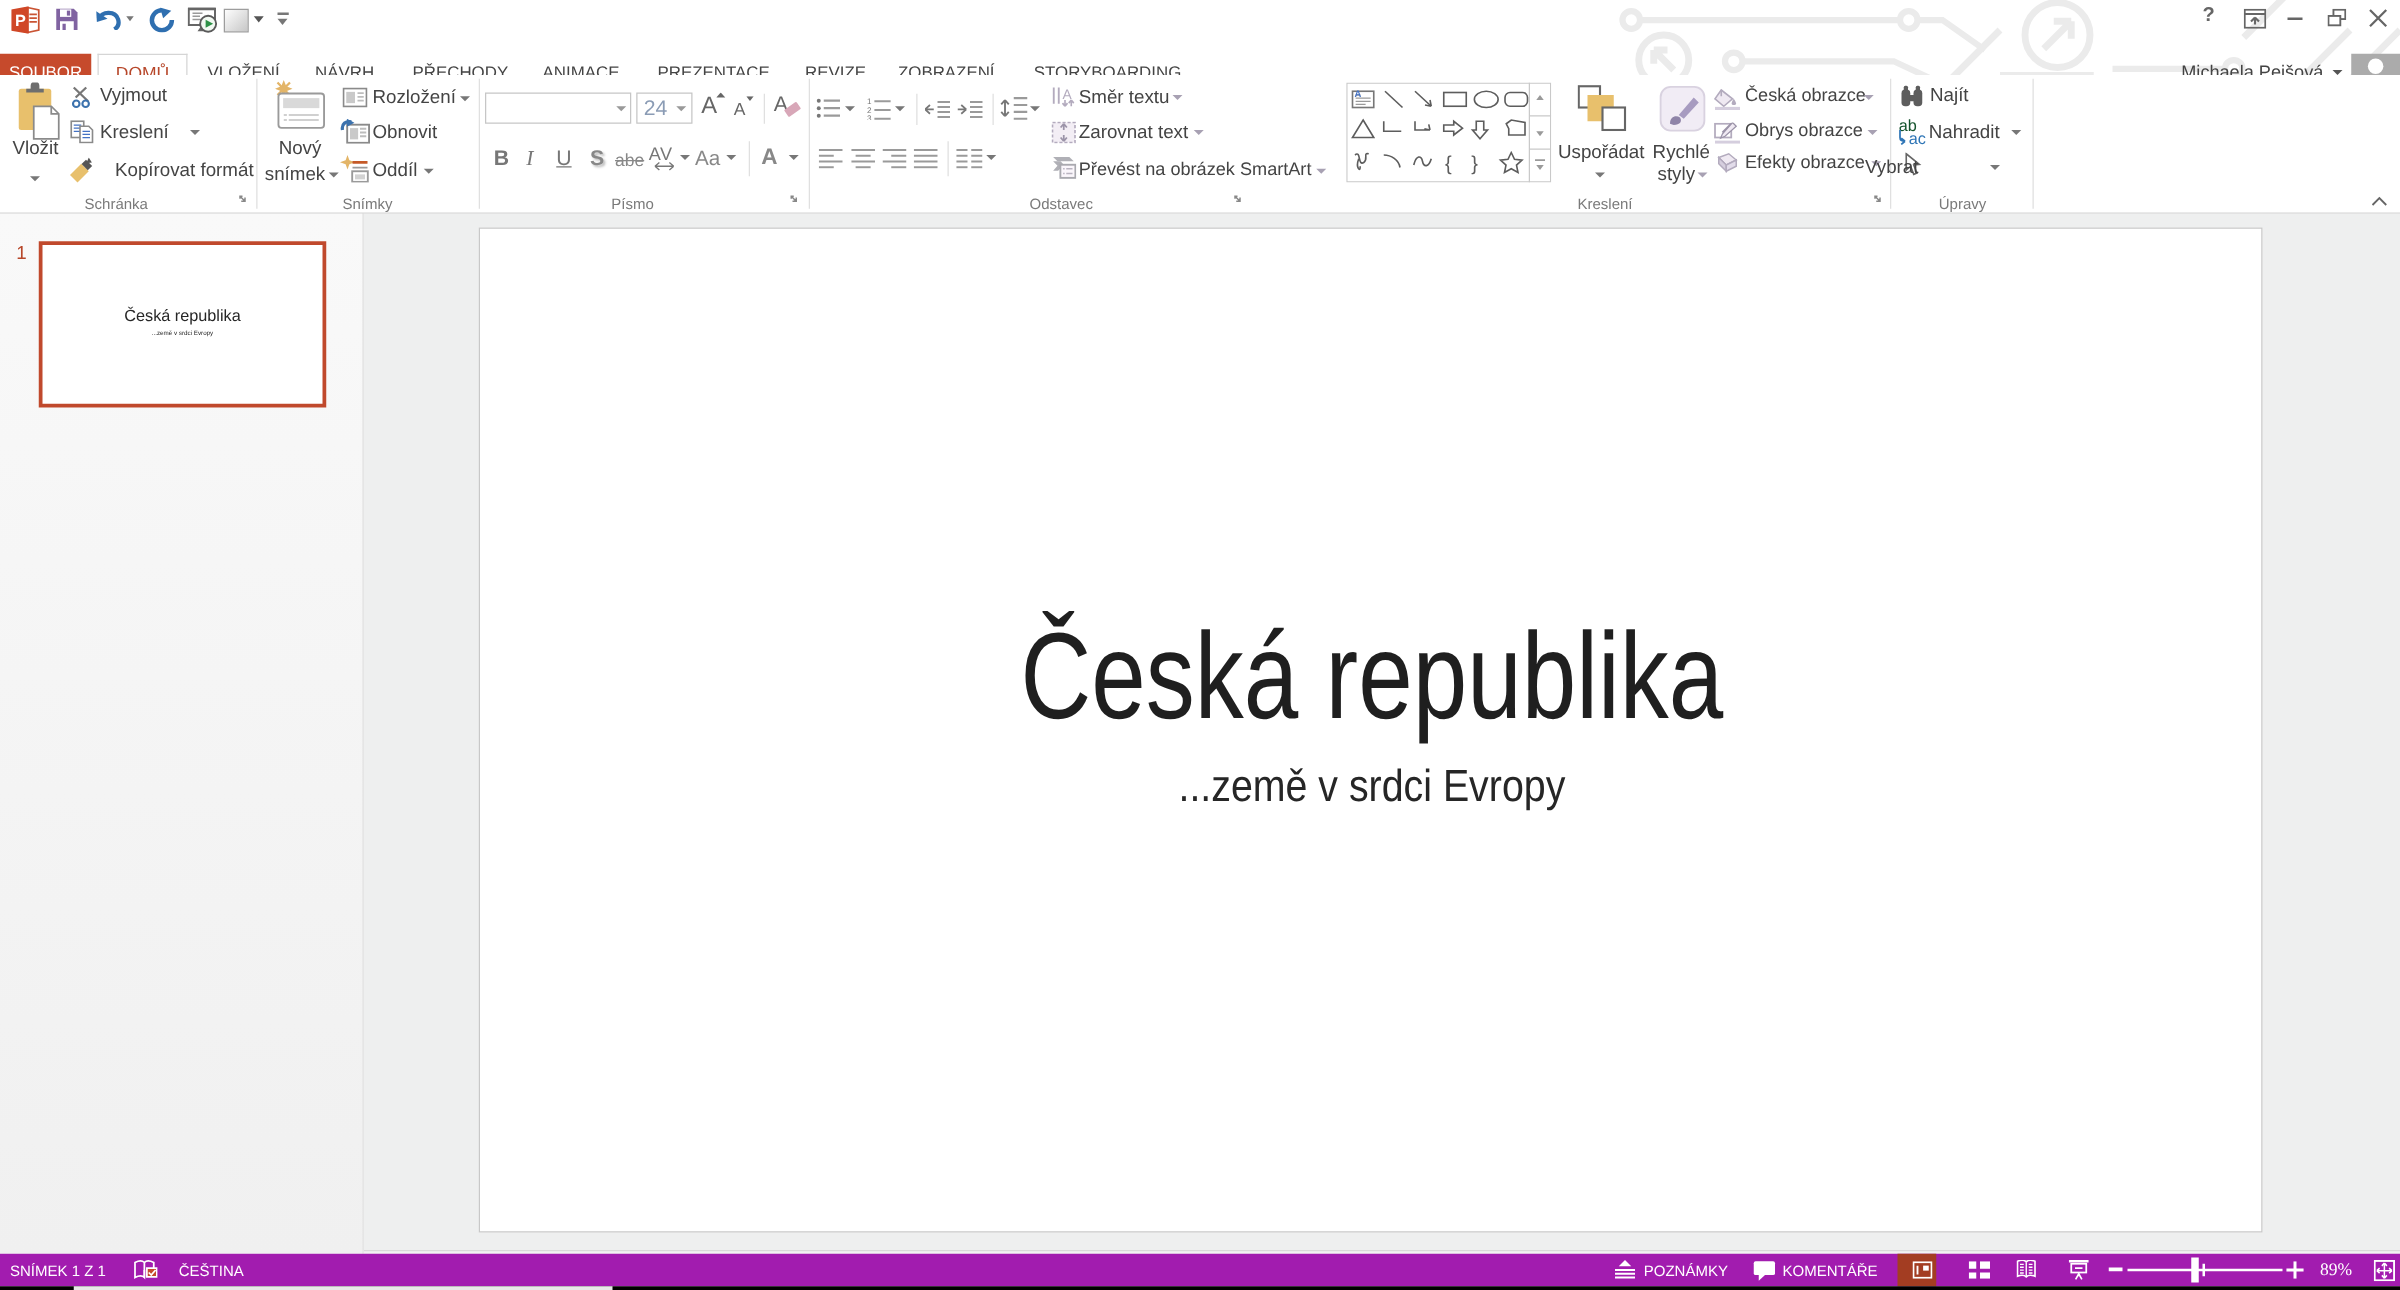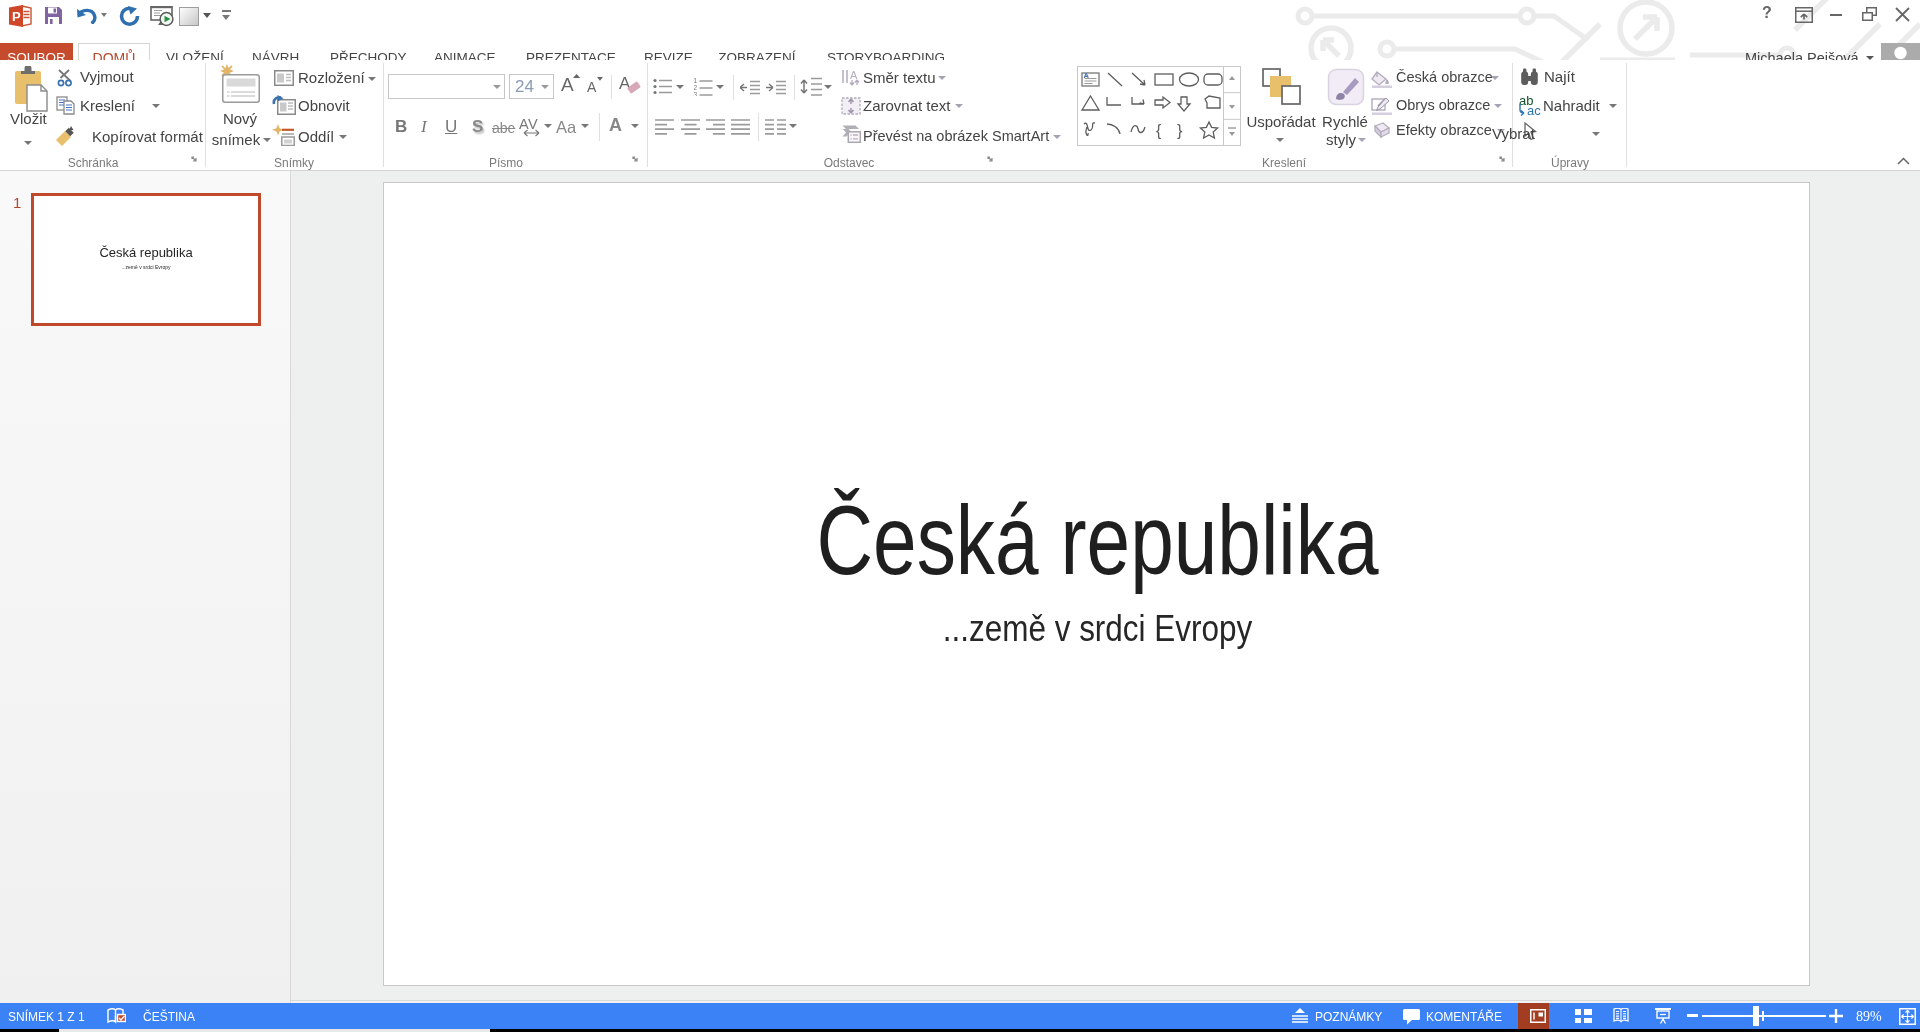--- a/index.html
+++ b/index.html
@@ -418,21 +418,21 @@
     </div>
   </div>
   <div class="abs" id="workarea" style="left:291px;top:171px;width:1629px;height:832px;background:#eeefef;"></div>
   <div class="abs" id="slide" style="left:383px;top:182px;width:1427px;height:804px;background:#fff;border:1px solid #c8c8c8;box-sizing:border-box;">
     <div class="abs" id="slidetitle" style="left:0;top:308px;width:1427px;text-align:center;font-size:98px;color:#1f1f1f;line-height:98px;transform:scaleX(0.80);transform-origin:center;">Česká republika</div>
     <div class="abs" id="slidesub" style="left:0;top:428px;width:1427px;text-align:center;font-size:36px;color:#262626;line-height:36px;transform:scaleX(0.874);transform-origin:center;">...země v srdci Evropy</div>
   </div>
 
   <div class="abs" style="left:291px;top:1000px;width:1629px;height:3px;background:#f2f2f2;border-top:1px solid #d9d9d9;box-sizing:border-box;"></div>
 
-  <div class="abs" id="statusbar" style="left:0;top:1003px;width:1920px;height:26px;background:#3b82f6;color:#fff;font-size:12px;">
+  <div class="abs" id="statusbar" style="left:0;top:1003px;width:1920px;height:26px;background:#a21caf;color:#fff;font-size:12px;">
     <div class="abs" style="left:8px;top:7px;">SNÍMEK 1 Z 1</div>
     <svg class="abs" style="left:106px;top:5px;" width="20" height="16" viewBox="0 0 20 16">
       <path d="M2 2 C5 0.5 8 0.5 9.5 2 V14 C8 12.5 5 12.5 2 14 Z" fill="none" stroke="#fff" stroke-width="1.4"></path>
       <path d="M9.5 2 C11 0.5 14 0.5 17 2 V7" fill="none" stroke="#fff" stroke-width="1.4"></path>
       <path d="M9.5 14 V8" stroke="#fff" stroke-width="1.4"></path>
       <rect x="11.5" y="6.5" width="8" height="7" fill="#c64a2c" stroke="#fff" stroke-width="1.4"></rect>
       <path d="M13 10 l2 2 l3.5 -4" stroke="#fff" stroke-width="1.4" fill="none"></path>
     </svg>
     <div class="abs" style="left:143px;top:7px;">ČEŠTINA</div>
     <svg class="abs" style="left:1291px;top:5px;" width="18" height="16" viewBox="0 0 18 16">

